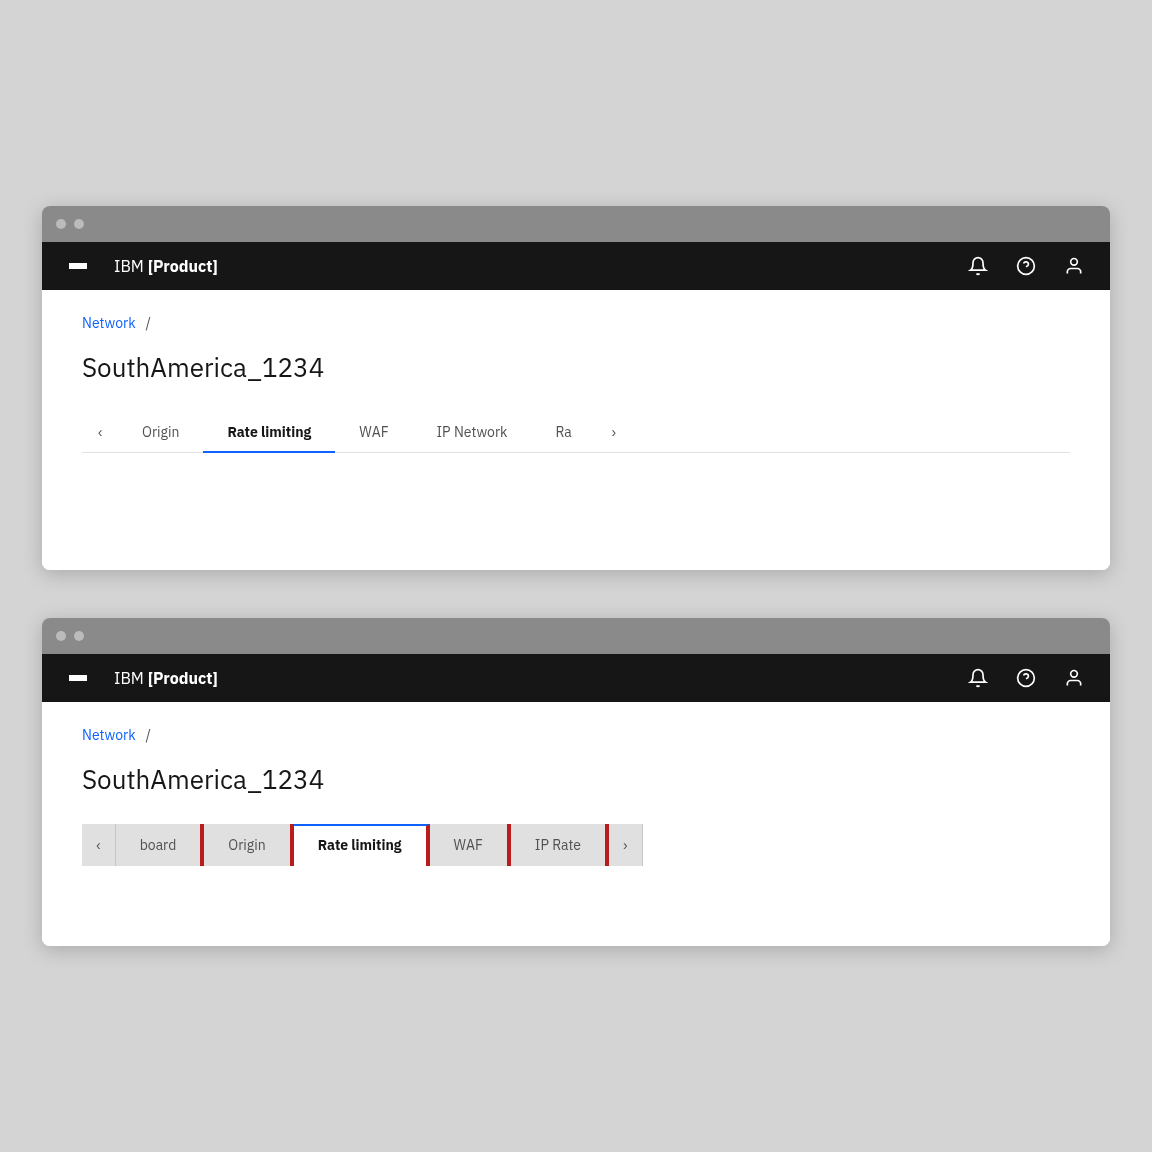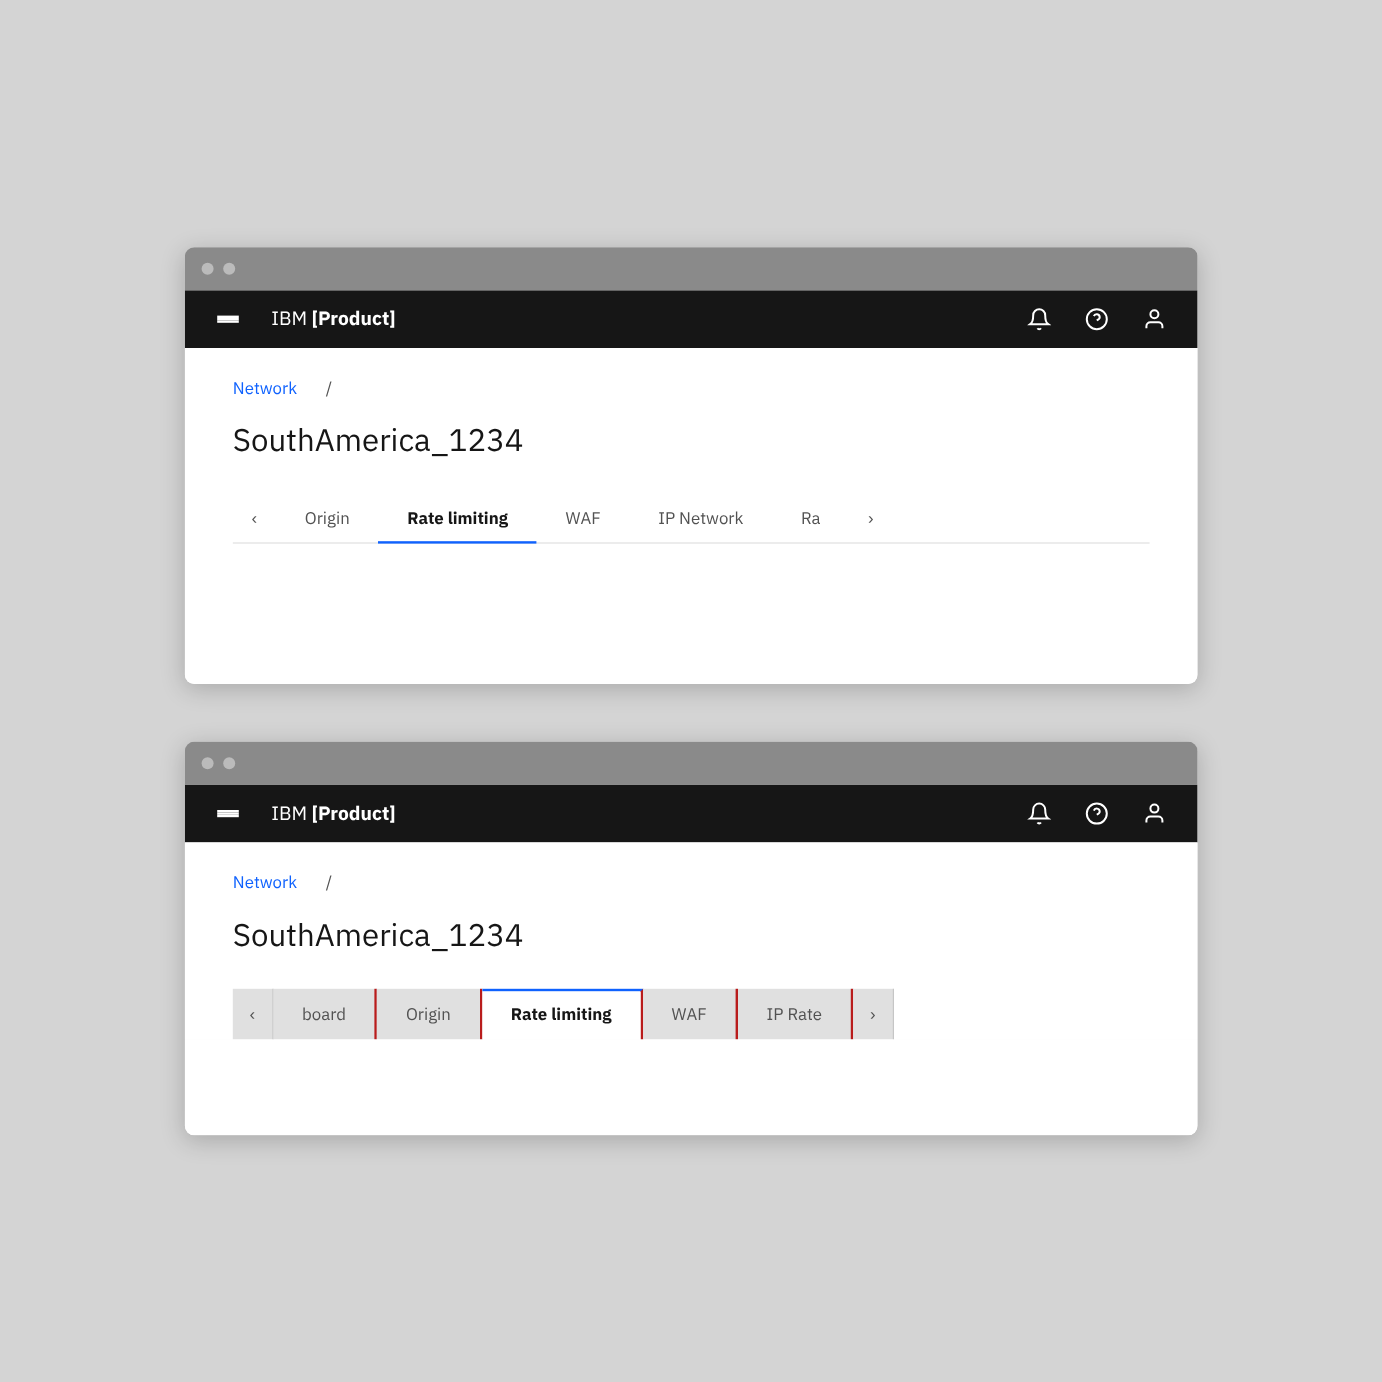--- a/index.html
+++ b/index.html
@@ -14,21 +14,21 @@
       height: 1152px;
       display: flex;
       flex-direction: column;
       align-items: center;
       justify-content: center;
       gap: 48px;
       font-family: 'IBM Plex Sans', Arial, sans-serif;
     }
 
     .browser-window {
-      width: 844px;
+      width: 1068px;
       border-radius: 8px;
       overflow: hidden;
       box-shadow: 0 4px 20px rgba(0,0,0,0.2);
     }
 
     .browser-chrome {
       background-color: #8a8a8a;
       height: 36px;
       display: flex;
       align-items: center;
@@ -102,21 +102,21 @@
     
     .content-area {
       background-color: #ffffff;
       padding: 24px 40px 0 40px;
       min-height: 200px;
     }
 
     .breadcrumb {
       display: flex;
       align-items: center;
-      gap: 24px;
+      gap: 10px;
       margin-bottom: 8px;
     }
 
     .breadcrumb-link {
       color: #0f62fe;
       font-size: 14px;
       text-decoration: none;
       cursor: pointer;
     }
 
@@ -189,21 +189,21 @@
       justify-content: center;
       border-right: 1px solid #c6c6c6;
     }
 
     .tab-item-contained {
       padding: 12px 24px;
       font-size: 14px;
       color: #525252;
       cursor: pointer;
       background: #e0e0e0;
-      border-right: 2px solid #b91c1c;
+      border-right: 4px solid #b91c1c;
       white-space: nowrap;
       display: flex;
       align-items: center;
     }
 
     .tab-item-contained.active {
       color: #161616;
       font-weight: 700;
       background: #ffffff;
       border-top: 2px solid #0f62fe;

